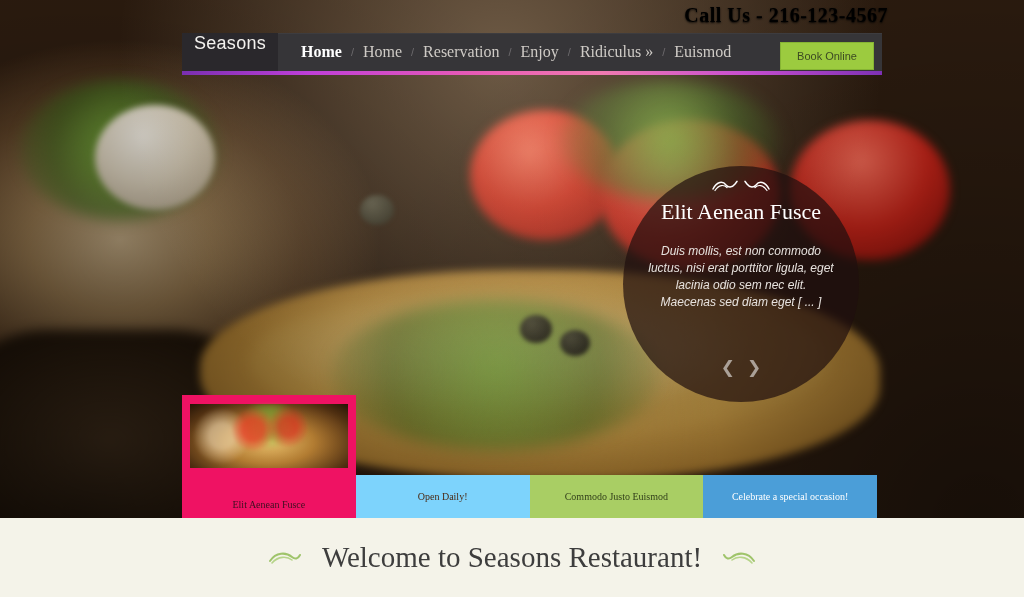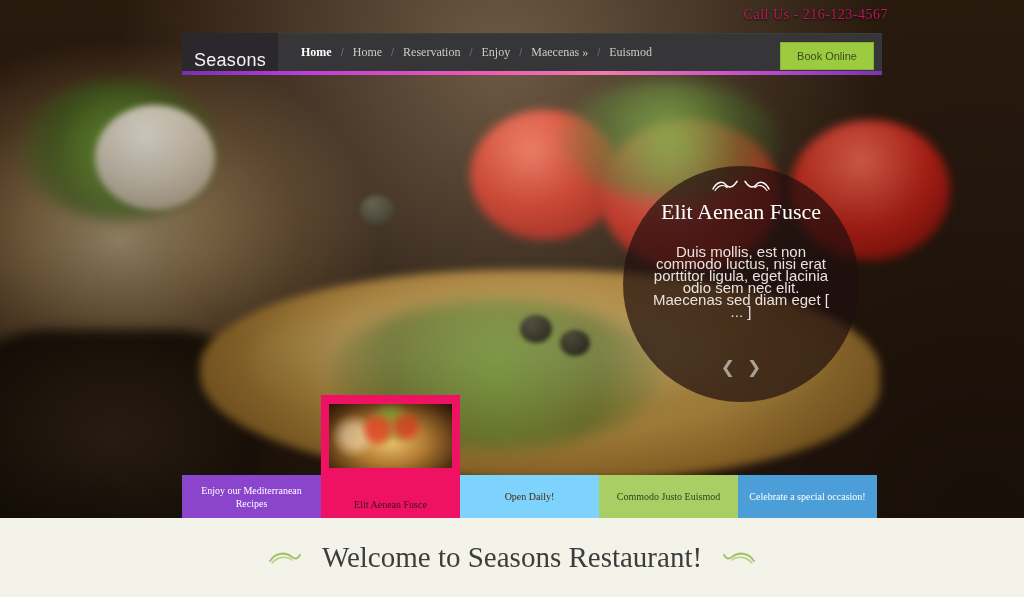--- a/index.html
+++ b/index.html
@@ -77,24 +77,24 @@
     height: 30px;
     z-index: 6;
     display: flex;
     align-items: center;
     justify-content: flex-end;
     padding-right: 136px;
     box-sizing: border-box;
   }
   .call-text {
     font-family: "Liberation Serif", serif;
-    font-size: 14px;
-    font-weight: normal;
+    font-size: 20px;
+    font-weight: bold;
     letter-spacing: 0.5px;
-    color: #be185d;
+    color: #000000;
     text-shadow: 0 1px 2px rgba(0,0,0,0.85);
     white-space: nowrap;
   }
 
   
   .navwrap {
     position: absolute;
     left: 182px; top: 33px;
     width: 700px; height: 41px;
     z-index: 7;
@@ -111,40 +111,40 @@
   .navbar::after {
     content:"";
     position:absolute;
     left:0; right:0; bottom:-4px;
     height:4px;
     background: linear-gradient(90deg, #7a2fb0 0%, #c03fd8 18%, #e85bb4 42%, #f07ab0 60%, #c94fd0 80%, #7e31b4 100%);
   }
   .logo-block {
     width: 96px;
     background: #2a282c;
-    display:flex; align-items:flex-end; justify-content:center;
+    display:flex; align-items:flex-start; justify-content:center;
     flex: none;
   }
   .logo-text {
     font-family: "Liberation Sans", sans-serif;
     font-size: 18px;
     color: #f4f2ef;
     letter-spacing: 0.3px;
     font-weight: 400;
   }
   .nav-links {
     display:flex;
     align-items:center;
     padding-left: 14px;
     flex: 1 1 auto;
     min-width: 0;
   }
   .nav-item {
     font-family: "Liberation Serif", serif;
-    font-size: 12px;
+    font-size: 16px;
     color: #cfcbc6;
     padding: 0 9px;
     white-space: nowrap;
     cursor: pointer;
   }
   .nav-item.active { color: #ffffff; font-weight: bold; }
   .nav-sep { color: #6d6a6d; font-size: 11px; }
   .book-btn {
     align-self: center;
     margin-right: 8px;
@@ -185,25 +185,26 @@
     font-family: "Liberation Serif", serif;
     font-size: 22px;
     line-height: 27px;
     color: #ffffff;
     font-weight: normal;
     margin: 2px 0 6px 0;
     max-width: 180px;
   }
   .circle-desc {
     font-family: "Liberation Sans", sans-serif;
-    font-size: 15px;
-    line-height: 12px;
+    font-size: 12px;
+    line-height: 17px;
     color: #e7e2de;
     max-width: 186px;
     padding: 0 6px;
+    font-style: italic;
   }
   .circle-arrows {
     position:absolute;
     left:0; right:0; bottom: 26px;
     display:flex; align-items:center; justify-content:center; gap: 12px;
   }
   .chev {
     color: rgba(255,255,255,0.55);
     font-size: 17px;
     font-family: "Liberation Sans", sans-serif;
@@ -316,21 +317,21 @@
       </div>
       <div class="nav-links">
         <span class="nav-item active">Home</span>
         <span class="nav-sep">/</span>
         <span class="nav-item">Home</span>
         <span class="nav-sep">/</span>
         <span class="nav-item">Reservation</span>
         <span class="nav-sep">/</span>
         <span class="nav-item">Enjoy</span>
         <span class="nav-sep">/</span>
-        <span class="nav-item">Maecenas »</span>
+        <span class="nav-item">Ridiculus »</span>
         <span class="nav-sep">/</span>
         <span class="nav-item">Euismod</span>
       </div>
       <div class="book-btn">Book Online</div>
     </div>
   </div>
 
   <div class="circle">
     <div class="ornament">
       <svg width="26" height="12" viewBox="0 0 26 12" aria-hidden="true">
@@ -344,23 +345,20 @@
     </div>
     <h2 class="circle-title">Elit Aenean Fusce</h2>
     <p class="circle-desc">Duis mollis, est non commodo luctus, nisi erat porttitor ligula, eget lacinia odio sem nec elit. Maecenas sed diam eget [ ... ]</p>
     <div class="circle-arrows">
       <span class="chev">❮</span>
       <span class="chev">❯</span>
     </div>
   </div>
 
   <div class="thumbs">
-    <div class="thumb" style="background:#8a45cc;color:#ffffff">
-      <span class="thumb-label">Enjoy our Mediterranean Recipes</span>
-    </div>
     <div class="thumb active" style="background:#ef1263;color:#3d1020">
       <span class="thumb-img"></span>
       <span class="thumb-label">Elit Aenean Fusce</span>
     </div>
     <div class="thumb" style="background:#7dd3fc;color:#4a2a14">
       <span class="thumb-label">Open Daily!</span>
     </div>
     <div class="thumb" style="background:#a9ce64;color:#33401b">
       <span class="thumb-label">Commodo Justo Euismod</span>
     </div>

